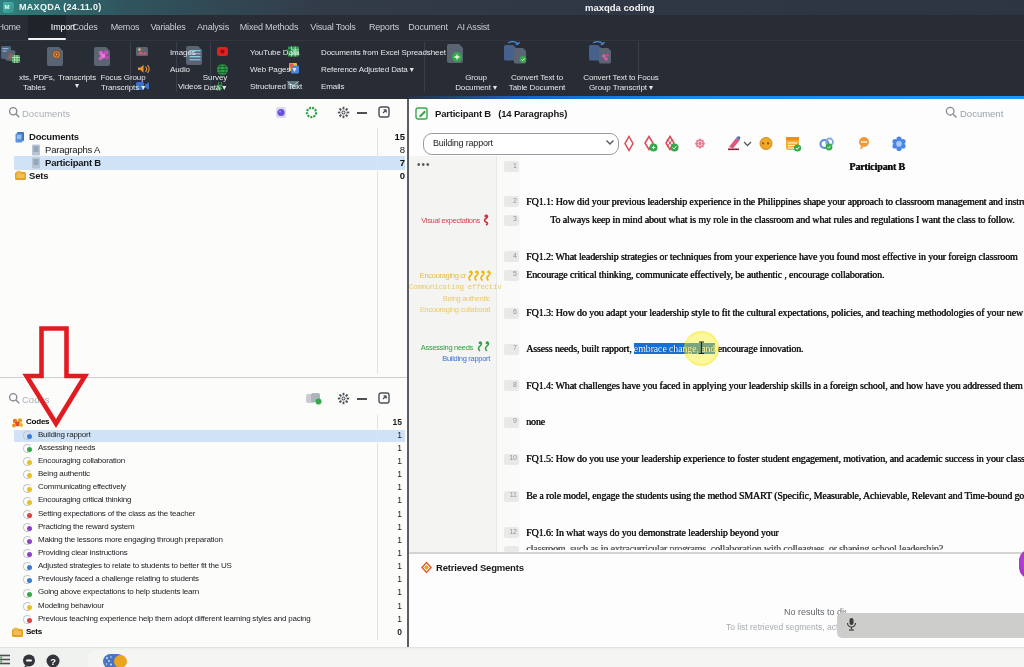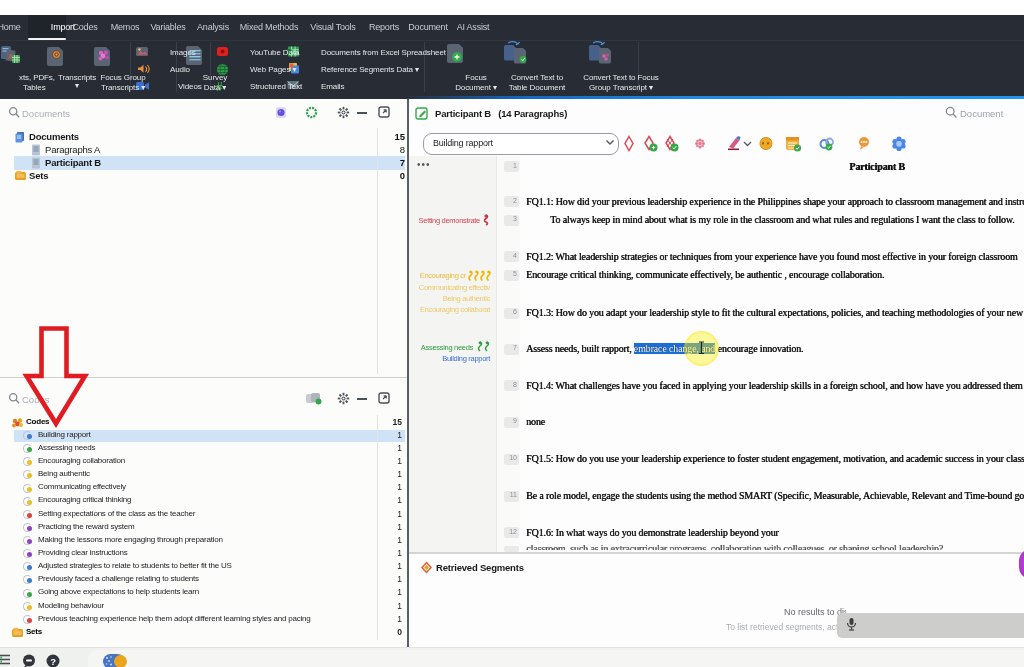--- a/index.html
+++ b/index.html
@@ -15,20 +15,26 @@
 .dot{position:absolute;width:5px;height:5px;border-radius:50%;}
 .carc{position:absolute;width:7px;height:7px;border-radius:50%;border:1.5px solid #c3c7cc;border-right-color:transparent;}
 .mline{position:absolute;font-size:7.5px;letter-spacing:-0.3px;white-space:nowrap;text-align:right;}
 .dtext{position:absolute;font-family:"Liberation Serif",serif;font-size:10px;letter-spacing:-0.15px;color:#121212;white-space:nowrap;text-shadow:0.45px 0 0 #121212;}
 .pnum{position:absolute;width:14px;text-align:right;font-size:7px;color:#8a94a4;}
 .pill{position:absolute;left:504px;width:15px;height:11px;background:#e9e9e7;border-radius:2px;}
 </style></head>
 <body>
 <div id="root">
 
+<div class="abs" style="left:0;top:0;width:1024px;height:15px;background:linear-gradient(90deg,#2f7f7e 0%,#30555e 12%,#323b48 32%,#303744 60%,#2e3542 100%);">
+  <div class="abs" style="left:3px;top:2px;width:11px;height:11px;border-radius:2px;background:linear-gradient(135deg,#49b8ae,#2e8f88);"></div>
+  <div class="abs" style="left:4.5px;top:4px;width:8px;height:7px;font-size:6px;color:#eafffd;font-weight:bold;line-height:7px;">M</div>
+  <div class="abs" style="left:19px;top:2px;font-size:9px;font-weight:bold;color:#f2f4f5;letter-spacing:.3px;">MAXQDA (24.11.0)</div>
+  <div class="abs" style="left:585px;top:2px;font-size:9.5px;font-weight:bold;color:#f4f5f6;">maxqda coding</div>
+</div>
 
 <div class="abs" style="left:0;top:15px;width:1024px;height:25px;background:#282c34;"></div>
 <div class="abs" style="left:28px;top:15px;width:38px;height:25px;background:#1f242b;"></div>
 <div class="abs" style="left:28px;top:37.5px;width:38px;height:2.5px;background:#f2f3f4;border-radius:1px;"></div>
 <div class="tab" style="left:-7px;width:32px;">Home</div>
 <div class="tab" style="left:28px;width:38px;color:#fff;font-weight:normal;margin-left:16px;">Import</div>
 <div class="tab" style="left:71px;width:28px;">Codes</div>
 <div class="tab" style="left:108px;width:34px;">Memos</div>
 <div class="tab" style="left:150px;width:36px;">Variables</div>
 <div class="tab" style="left:194px;width:38px;">Analysis</div>
@@ -152,35 +158,35 @@
 <div class="rsep" style="left:638px;"></div>
 
 <div class="rlabel" style="left:-1px;top:73px;text-align:left;">xts, PDFs,</div>
 <div class="rlabel" style="left:3px;top:83px;text-align:left;">Tables</div>
 <div class="rlabel" style="left:31px;top:73px;width:52px;">Transcripts</div>
 <div class="rlabel" style="left:31px;top:81px;width:52px;">▾</div>
 <div class="rlabel" style="left:73px;top:73px;width:60px;">Focus Group</div>
 <div class="rlabel" style="left:73px;top:83px;width:60px;">Transcripts ▾</div>
 <div class="rlabel" style="left:172px;top:73px;width:46px;">Survey</div>
 <div class="rlabel" style="left:172px;top:83px;width:46px;">Data ▾</div>
-<div class="rlabel" style="left:433px;top:73px;width:46px;">Focus</div>
+<div class="rlabel" style="left:433px;top:73px;width:46px;">Group</div>
 <div class="rlabel" style="left:426px;top:83px;width:60px;">Document ▾</div>
 <div class="rlabel" style="left:478px;top:73px;width:78px;">Convert Text to</div>
 <div class="rlabel" style="left:478px;top:83px;width:78px;">Table Document</div>
 <div class="rlabel" style="left:556px;top:73px;width:90px;">Convert Text to Focus</div>
 <div class="rlabel" style="left:556px;top:83px;width:90px;">Group Transcript ▾</div>
 
 <div class="rlabel" style="left:150px;top:48px;text-align:left;">Images</div>
 <div class="rlabel" style="left:150px;top:65px;text-align:left;">Audio</div>
 <div class="rlabel" style="left:158px;top:82px;text-align:left;">Videos</div>
 <div class="rlabel" style="left:230px;top:48px;text-align:left;">YouTube Data</div>
 <div class="rlabel" style="left:230px;top:65px;text-align:left;">Web Pages ▾</div>
 <div class="rlabel" style="left:230px;top:82px;text-align:left;">Structured Text</div>
 <div class="rlabel" style="left:301px;top:48px;text-align:left;">Documents from Excel Spreadsheet</div>
-<div class="rlabel" style="left:301px;top:65px;text-align:left;">Reference Segments Data ▾</div>
+<div class="rlabel" style="left:301px;top:65px;text-align:left;">Reference Adjusted Data ▾</div>
 <div class="rlabel" style="left:301px;top:82px;text-align:left;">Emails</div>
 
 <div class="abs" style="left:408px;top:95.5px;width:616px;height:4px;background:linear-gradient(90deg,#283040,#1565c0 18%,#1e88e5 45%,#2196f3);"></div>
 
 <div class="abs" style="left:0;top:99px;width:408px;height:548px;background:#fcfcfb;"></div>
 
 <div id="docpanel">
 
   <svg class="abs" style="left:8px;top:106px;" width="13" height="13" viewBox="0 0 13 13">
         <circle cx="5.2" cy="5.2" r="3.6" fill="none" stroke="#81878f" stroke-width="1.3"></circle>
@@ -450,41 +456,41 @@
           </g>
           <circle cx="7" cy="7.8" r="2.8" fill="#a8c8f8"></circle>
         </g>
   </svg>
 
   <div class="abs" style="left:409px;top:156px;width:87px;height:396px;background:#f4f4f2;"></div>
   <div class="abs" style="left:496px;top:156px;width:24px;height:396px;background:#fafaf8;"></div>
   <div class="abs" style="left:496px;top:156px;width:1px;height:396px;background:#e7e7e5;"></div>
   <div class="abs" style="left:417px;top:159px;font-size:10px;color:#555;letter-spacing:1px;">•••</div>
 
-  <div class="mline" style="left:409px;top:215.5px;width:71px;color:#d4424e;">Setting demonstrate</div>
+  <div class="mline" style="left:409px;top:215.5px;width:71px;color:#d4424e;">Visual expectations</div>
   <svg class="abs" style="left:482px;top:214px;" width="8" height="12" viewBox="0 0 8 12">
         <path d="M4 1 q3 1.5 0 3.5 q-3 2 0 3.5 q3 1.5 0 3" stroke="#cc3340" stroke-width="1.6" fill="none"></path>
         <circle cx="4" cy="2" r="1.6" fill="#cc3340"></circle>
       </svg>
   <div class="mline" style="left:409px;top:271px;width:57px;color:#e6bc3c;">Encouraging cr</div>
   <svg class="abs" style="left:468px;top:269.5px;" width="24" height="12" viewBox="0 0 24 12">
         <g stroke="#eeb80a" stroke-width="1.7" fill="none">
           <path d="M2.5 1 q3 1.5 0 4.5 q-3 2.5 0 5"></path>
           <path d="M8.5 1 q3 1.5 0 4.5 q-3 2.5 0 5"></path>
           <path d="M14.5 1 q3 1.5 0 4.5 q-3 2.5 0 5"></path>
           <path d="M20.5 1 q3 1.5 0 4.5 q-3 2.5 0 5"></path>
         </g>
         <g fill="#eeb80a">
           <circle cx="2.5" cy="2" r="1.3"></circle>
           <circle cx="8.5" cy="2" r="1.3"></circle>
           <circle cx="14.5" cy="2" r="1.3"></circle>
           <circle cx="20.5" cy="2" r="1.3"></circle>
         </g>
       </svg>
-  <div class="mline" style="left:409px;top:282.6px;width:81px;color:#ecca6a;">Communicating effectiv</div>
+  <div class="mline" style="left:409px;top:282.6px;width:81px;color:#ecca6a;font-family:Liberation Mono, monospace;">Communicating effectiv</div>
   <div class="mline" style="left:409px;top:293.6px;width:81px;color:#ecca6a;">Being authentic</div>
   <div class="mline" style="left:409px;top:304.5px;width:81px;color:#ecca6a;">Encouraging collaborat</div>
   <div class="mline" style="left:409px;top:342.5px;width:64px;color:#2e9e3e;">Assessing needs</div>
   <svg class="abs" style="left:477px;top:341px;" width="14" height="12" viewBox="0 0 14 12">
         <g stroke="#2e9e3e" stroke-width="1.5" fill="none">
           <path d="M3 1 q3 1.5 0 4 q-3 2.5 0 5"></path>
           <path d="M10 1 q3 1.5 0 4 q-3 2.5 0 5"></path>
         </g>
         <circle cx="3" cy="1.8" r="1.4" fill="#2e9e3e"></circle>
         <circle cx="10" cy="1.8" r="1.4" fill="#2e9e3e"></circle>

